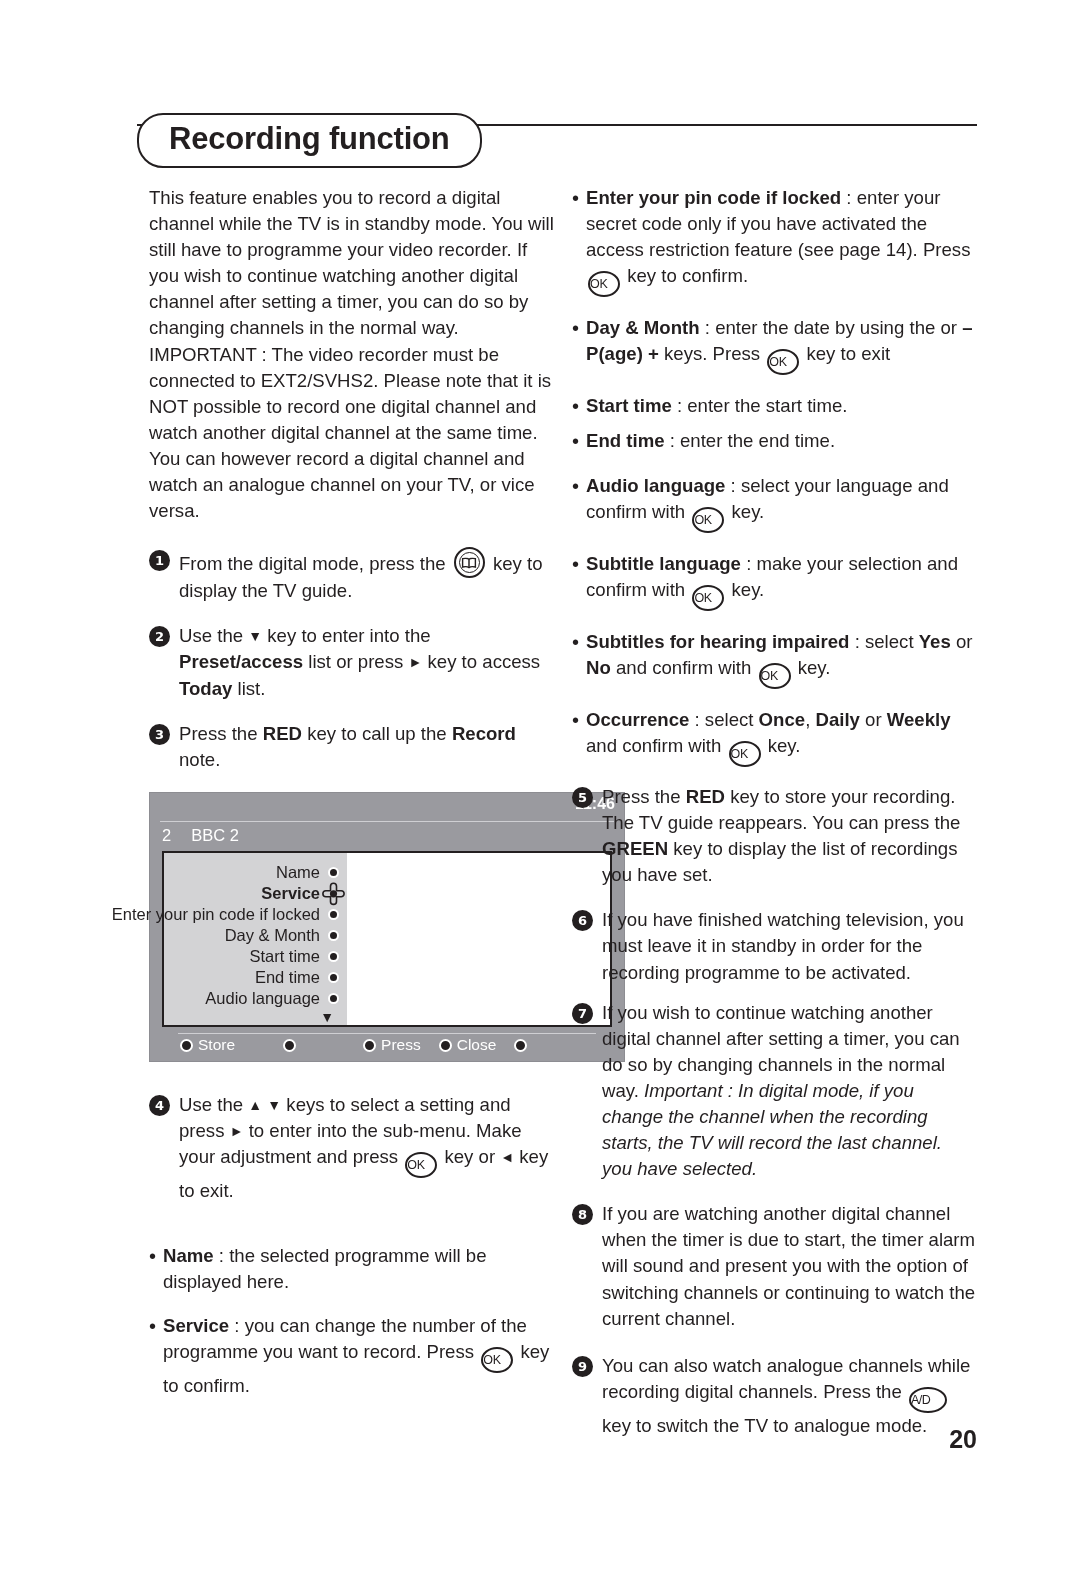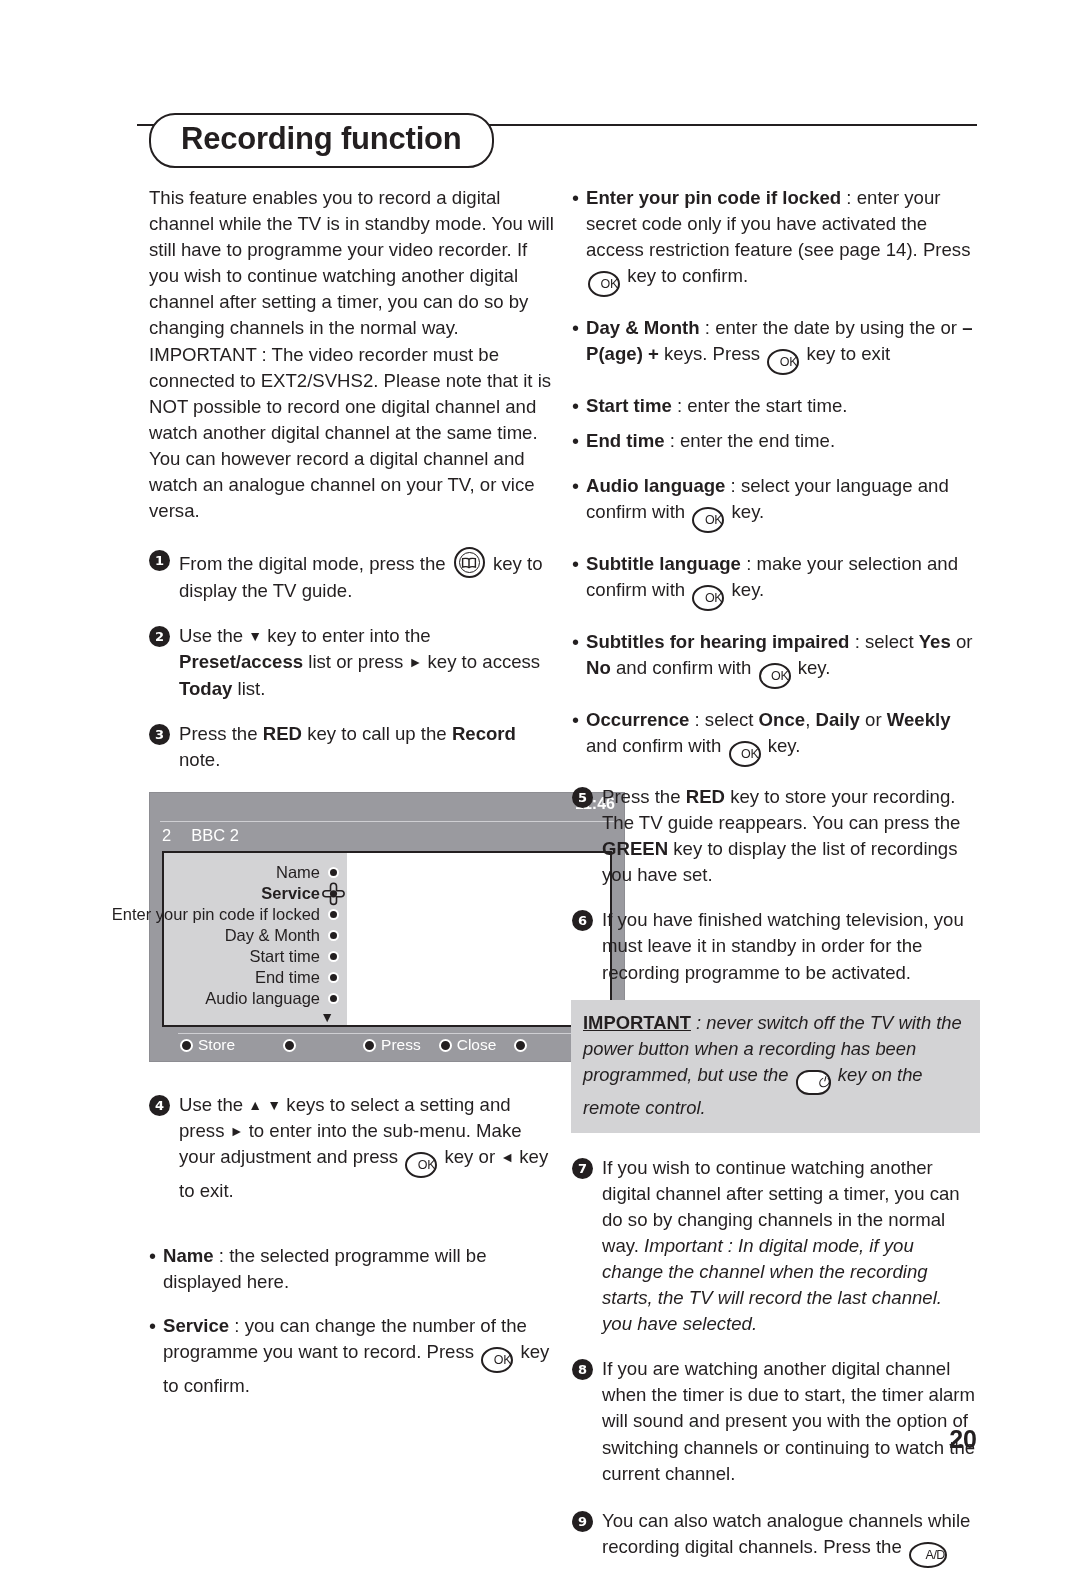--- a/index.html
+++ b/index.html
@@ -15,21 +15,21 @@
 
   
   .page { position:absolute; left:137px; top:0; width:840px; height:1574px; }
 
   .header { position:relative; height:60px; margin-top:113px; }
   .header-rule {
     position:absolute; left:0; right:0; top:11px;
     border-top:2.5px solid #231f20;
   }
   .title-pill {
-    position:absolute; left:12px; top:0;
+    position:absolute; left:0; top:0;
     padding:6px 30px 9px 30px;
     border:2.5px solid #231f20;
     border-radius:26px;
     background:#ffffff;
     font-size:31px;
     font-weight:bold;
     letter-spacing:-0.2px;
     color:#231f20;
     line-height:1.15;
   }
@@ -100,21 +100,21 @@
   
   .key {
     display:inline-block;
     vertical-align:-6px;
     width:32px; height:26px;
     border:2px solid #231f20;
     border-radius:50%;
     font-size:12.5px;
     font-weight:500;
     line-height:22px;
-    text-align:right;
+    text-align:left;
     letter-spacing:-0.3px;
     margin:0 2px;
     background:#fff;
   }
   .key-ad { width:38px; letter-spacing:-0.5px; font-size:12.5px; }
   .key-pow {
     width:35px; height:25px;
     border-radius:13px/12px;
     border:2.5px solid #231f20;
     line-height:20px;
@@ -561,25 +561,20 @@
           <b>GREEN</b>
           <span>key to display the list of recordings you have set.</span>
         </div>
       </div>
 
       <div class="step" style="margin-bottom:14px;">
         <div class="step-num">6</div>
         <div class="step-body">If you have finished watching television, you must leave it in standby in order for the recording programme to be activated.</div>
       </div>
 
-      <div class="important-box">
-        <span class="u">IMPORTANT</span><span> : never switch off the TV with the power button when a recording has been programmed, but use the</span>
-        <span class="key key-pow">⏻</span>
-        <span>key on the remote control.</span>
-      </div>
 
       <div class="step">
         <div class="step-num">7</div>
         <div class="step-body">
           <span>If you wish to continue watching another digital channel after setting a timer, you can do so by changing channels in the normal way.</span>
           <i>Important : In digital mode, if you change the channel when the recording starts, the TV will record the last channel. you have selected.</i>
         </div>
       </div>
 
       <div class="step" style="margin-bottom:21px;">

